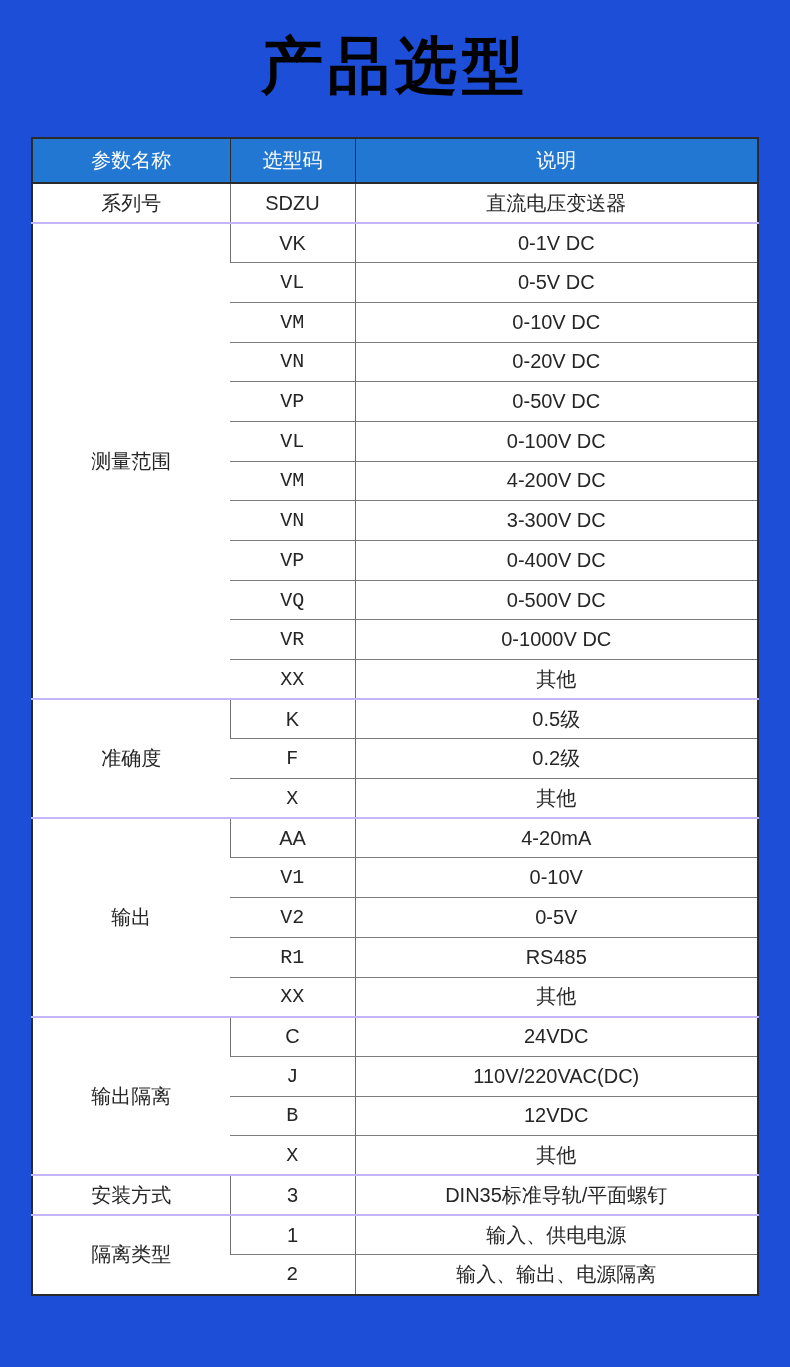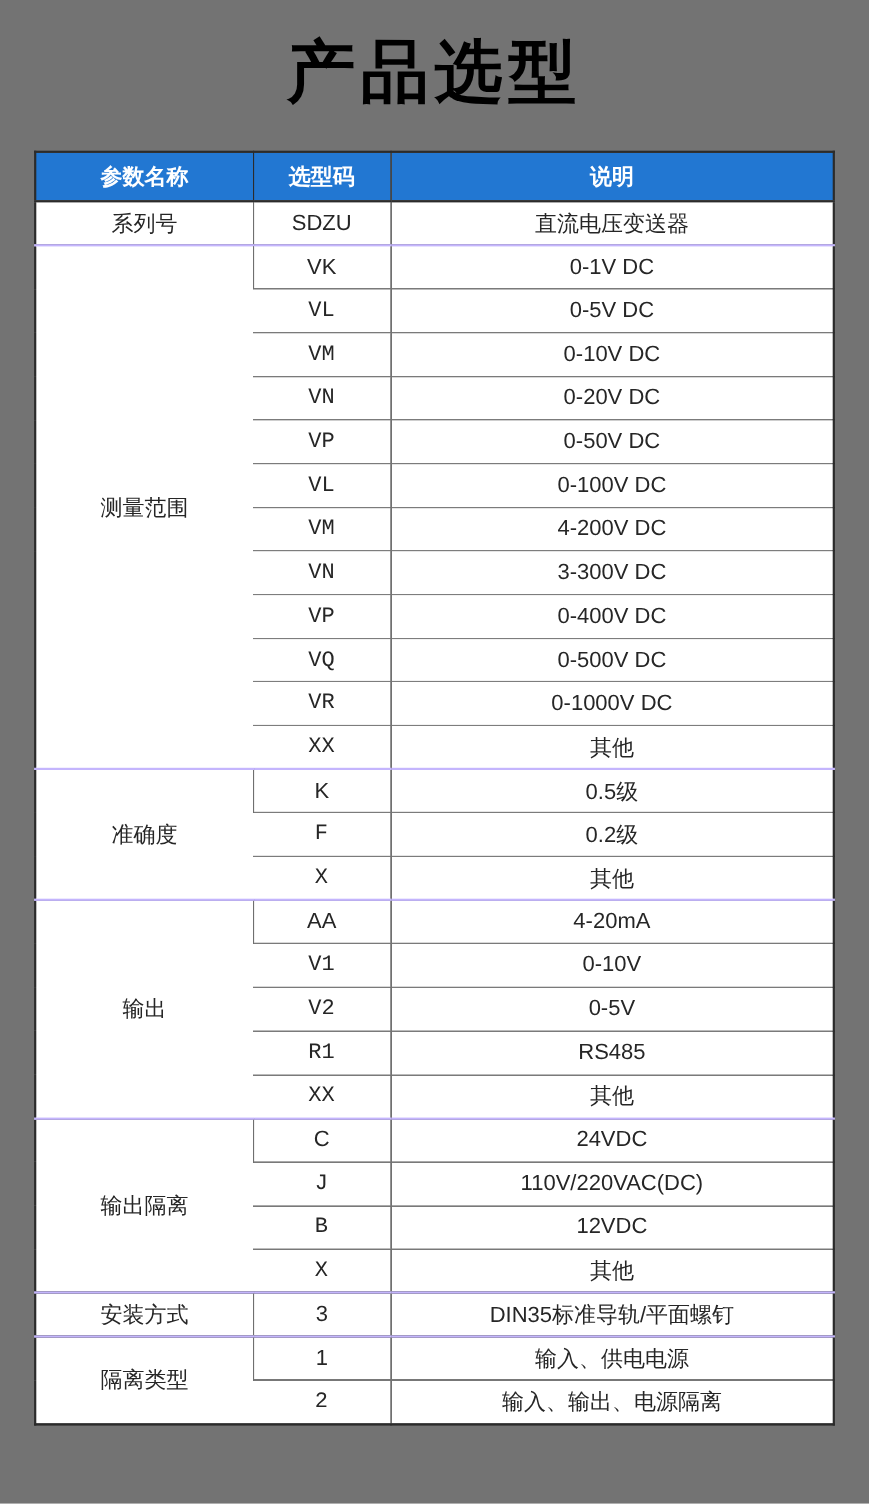--- a/index.html
+++ b/index.html
@@ -4,21 +4,21 @@
 <style>
   * { margin: 0; padding: 0; box-sizing: border-box; }
   html, body {
     background: #ffffff;
     font-family: "Liberation Sans", "DejaVu Sans", sans-serif;
   }
   .page {
     width: 790px;
     height: 1367px;
     margin: 0 auto;
-    background: #737373;
+    background: #1d4ed8;
     overflow: hidden;
   }
   .page-title {
     margin-top: 30px;
     text-align: center;
     font-size: 62px;
     font-weight: 900;
     color: #000000;
     letter-spacing: 5px;
     line-height: 1.15;
@@ -35,21 +35,21 @@
     text-align: center;
     vertical-align: middle;
     font-size: 20px;
     color: #262626;
     overflow: hidden;
     white-space: nowrap;
   }
   table.sel-table thead th {
     background: #2277d2;
     color: #ffffff;
-    font-weight: 700;
+    font-weight: 400;
     height: 45px;
     border-bottom: 2px solid #2b2b2b;
     border-left: 1px solid #2b2b2b;
   }
   table.sel-table thead th:first-child { border-left: none; }
   table.sel-table tbody td {
     height: 39.7px;
     border-top: 1px solid #7d7d7d;
     border-left: 1px solid #6f6f6f;
     background: #ffffff;

